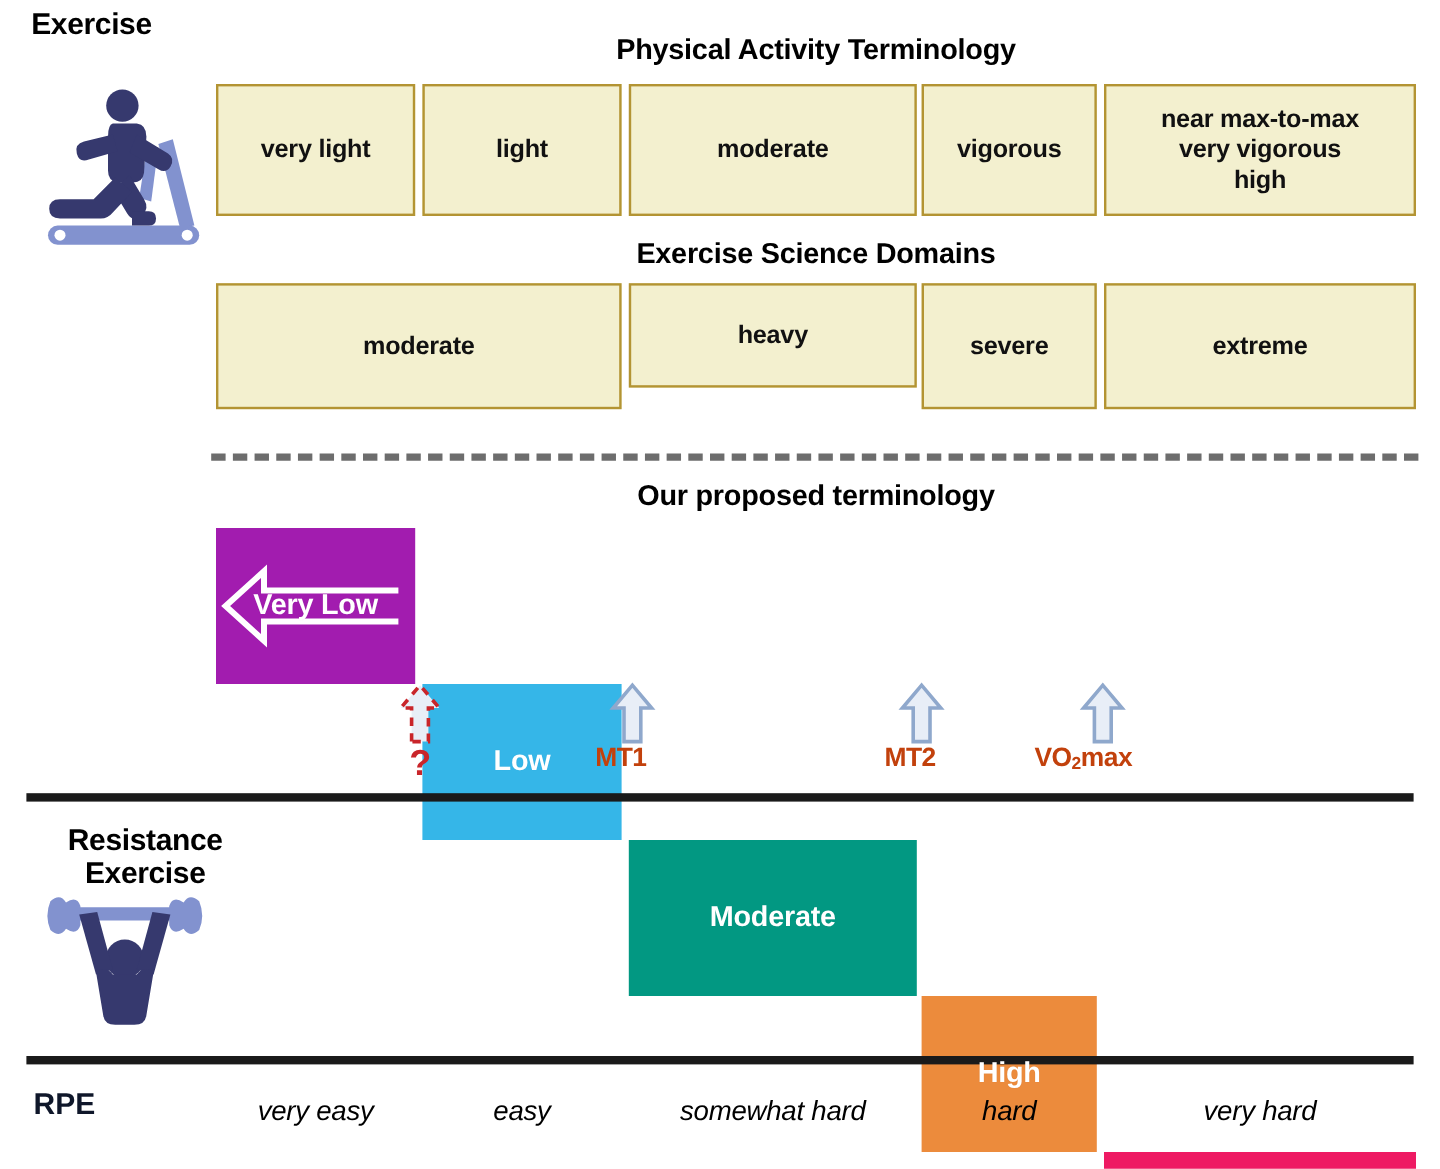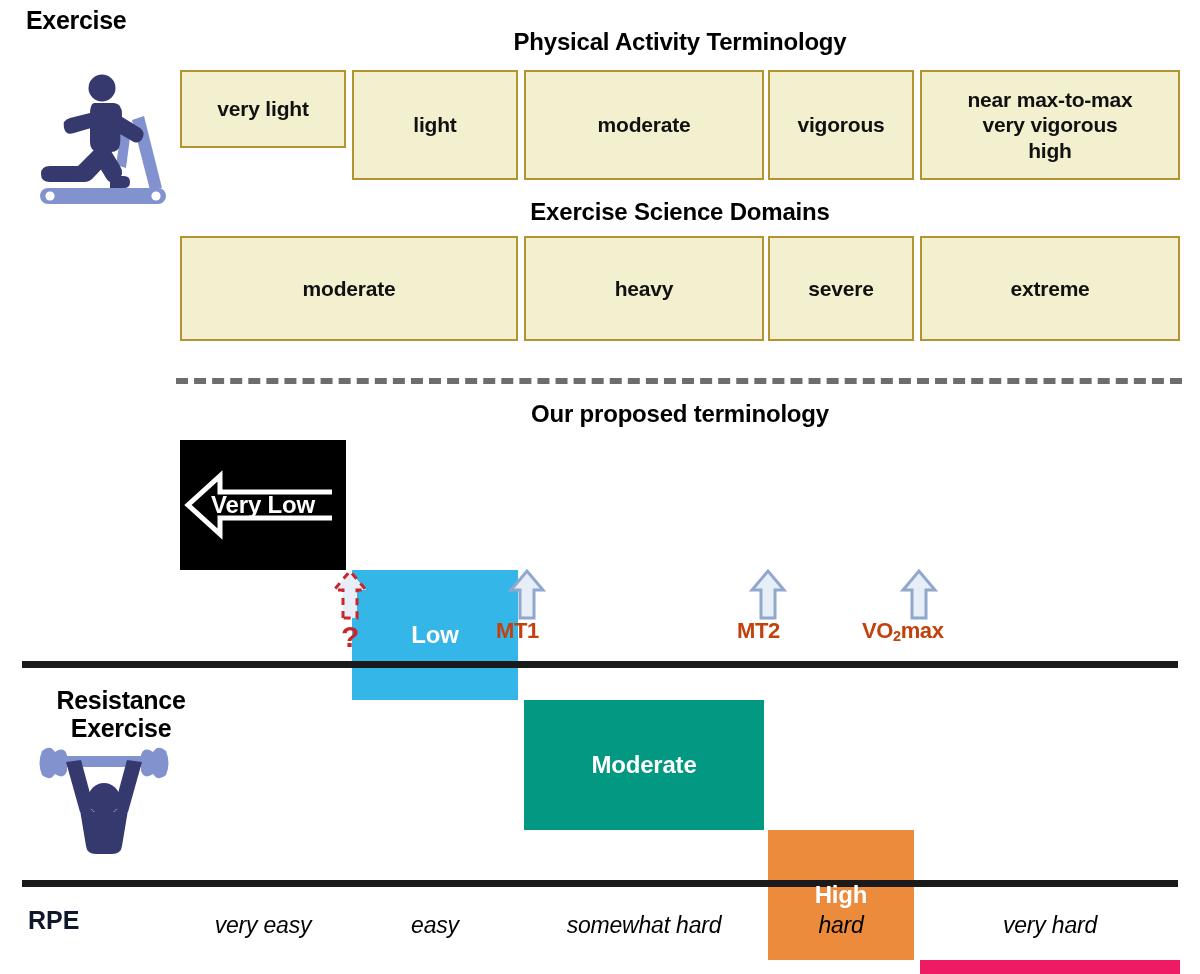--- a/index.html
+++ b/index.html
@@ -165,21 +165,21 @@
 
       <path d="M68 78 L50 96 L22 96 Q13 96 13 104 Q13 112 22 112 L56 112 Q62 112 66 107 L82 90 Z"></path>
 
       <path d="M82 106 L96 106 Q102 106 102 112 Q102 118 96 118 L82 118 Z"></path>
     </g>
   </svg>
 </div>
 
 <div class="abs band-title" style="left:180px; top:28px; width:1000px;">Physical Activity Terminology</div>
 
-<div class="abs cream-box" style="left:180px; top:70px; width:166px; height:78px;">
+<div class="abs cream-box" style="left:180px; top:70px; width:166px; height:110px;">
   <span>very light</span>
 </div>
 <div class="abs cream-box" style="left:352px; top:70px; width:166px; height:110px;">
   <span>light</span>
 </div>
 <div class="abs cream-box" style="left:524px; top:70px; width:240px; height:110px;">
   <span>moderate</span>
 </div>
 <div class="abs cream-box" style="left:768px; top:70px; width:146px; height:110px;">
   <span>vigorous</span>
@@ -188,35 +188,35 @@
   <span>near max-to-max</span>
   <span>very vigorous</span>
   <span>high</span>
 </div>
 
 <div class="abs band-title" style="left:180px; top:198px; width:1000px;">Exercise Science Domains</div>
 
 <div class="abs cream-box" style="left:180px; top:236px; width:338px; height:105px;">
   <span>moderate</span>
 </div>
-<div class="abs cream-box" style="left:524px; top:236px; width:240px; height:105px;">
+<div class="abs cream-box" style="left:524px; top:236px; width:240px; height:87px;">
   <span>heavy</span>
 </div>
 <div class="abs cream-box" style="left:768px; top:236px; width:146px; height:105px;">
   <span>severe</span>
 </div>
 <div class="abs cream-box" style="left:920px; top:236px; width:260px; height:105px;text-align:center;">
   <span>extreme</span>
 </div>
 
 <div class="abs dashed-sep" style="left:176px; top:378px; width:1006px;"></div>
 
 <div class="abs band-title" style="left:180px; top:400px; width:1000px;">Our proposed terminology</div>
 
-<div class="abs color-band" style="left:180px; top:440px; width:166px; height:130px; background:#000000;">
+<div class="abs color-band" style="left:180px; top:440px; width:166px; height:130px; background:#a21caf;">
   <svg class="band-arrow-svg" viewBox="0 0 166 130" preserveAspectRatio="none">
     <path d="M152 52 L40 52 L40 36 L8 65 L40 94 L40 78 L152 78" fill="none" stroke="#ffffff" stroke-width="5" stroke-linejoin="miter"></path>
   </svg>
   <span class="band-label">Very Low</span>
 </div>
 
 <div class="abs color-band" style="left:352px; top:440px; width:166px; height:130px; background:#35b6e8;">
   <span class="band-label">Low</span>
 </div>
 

